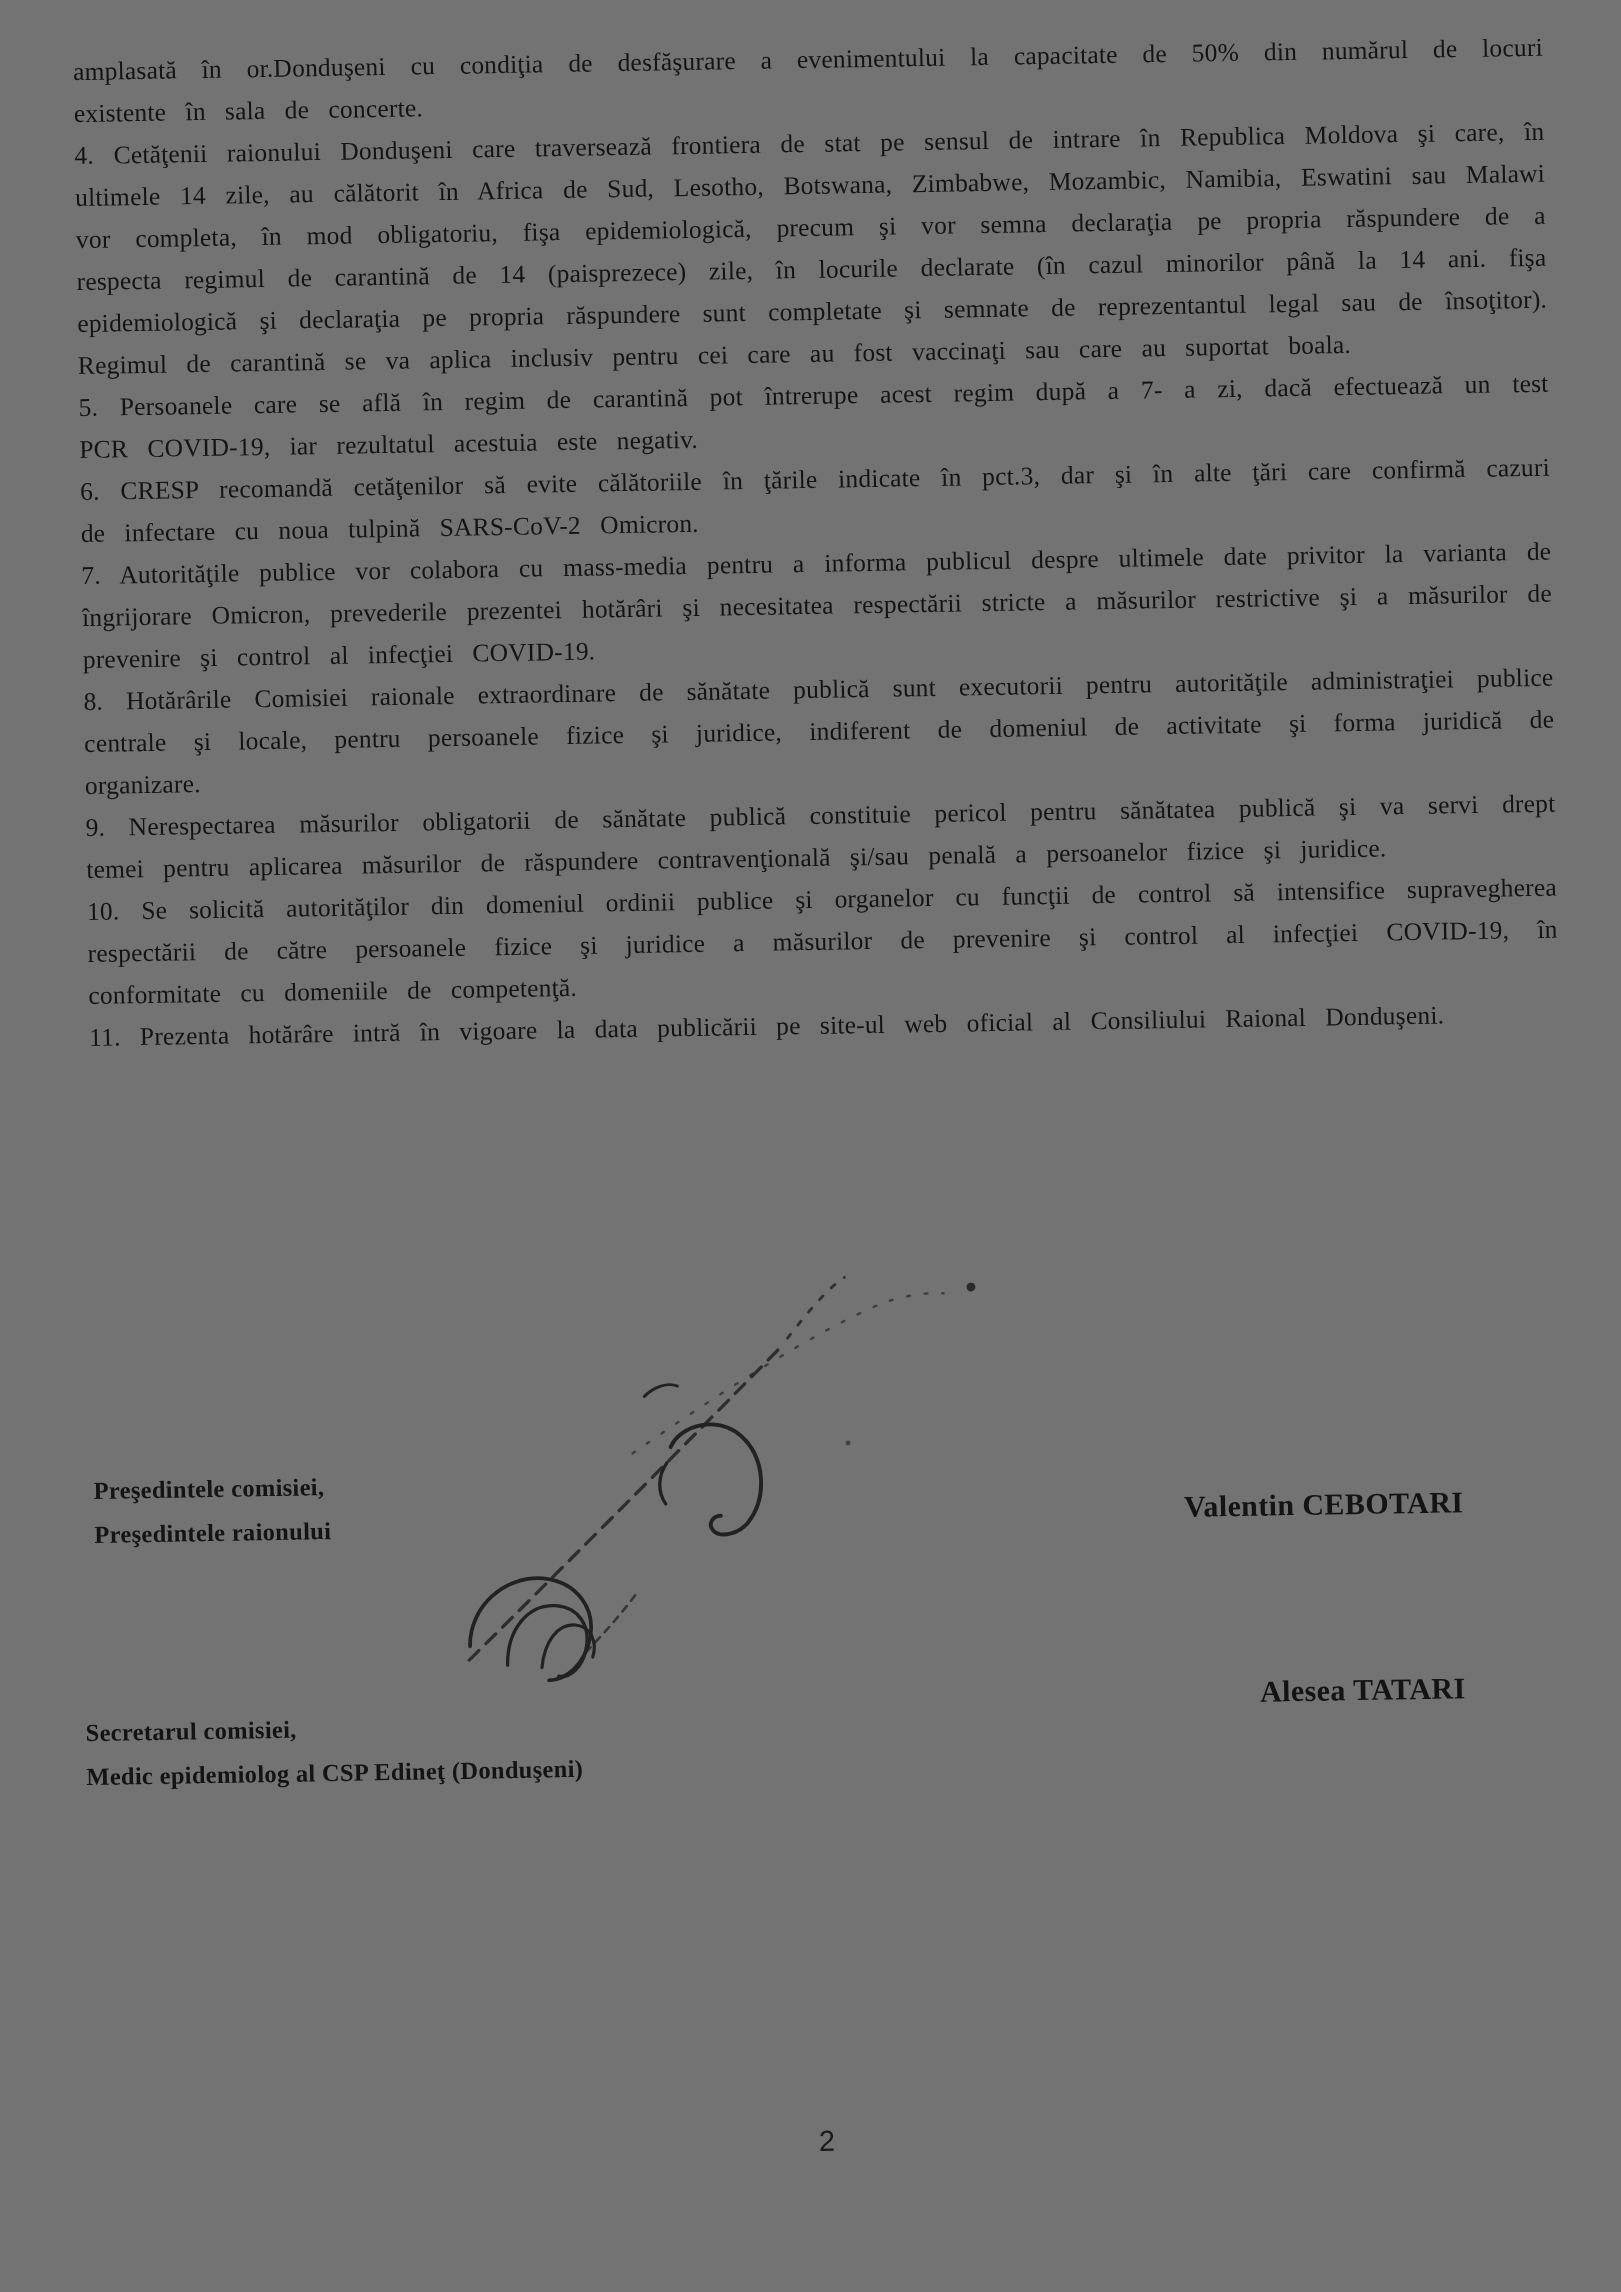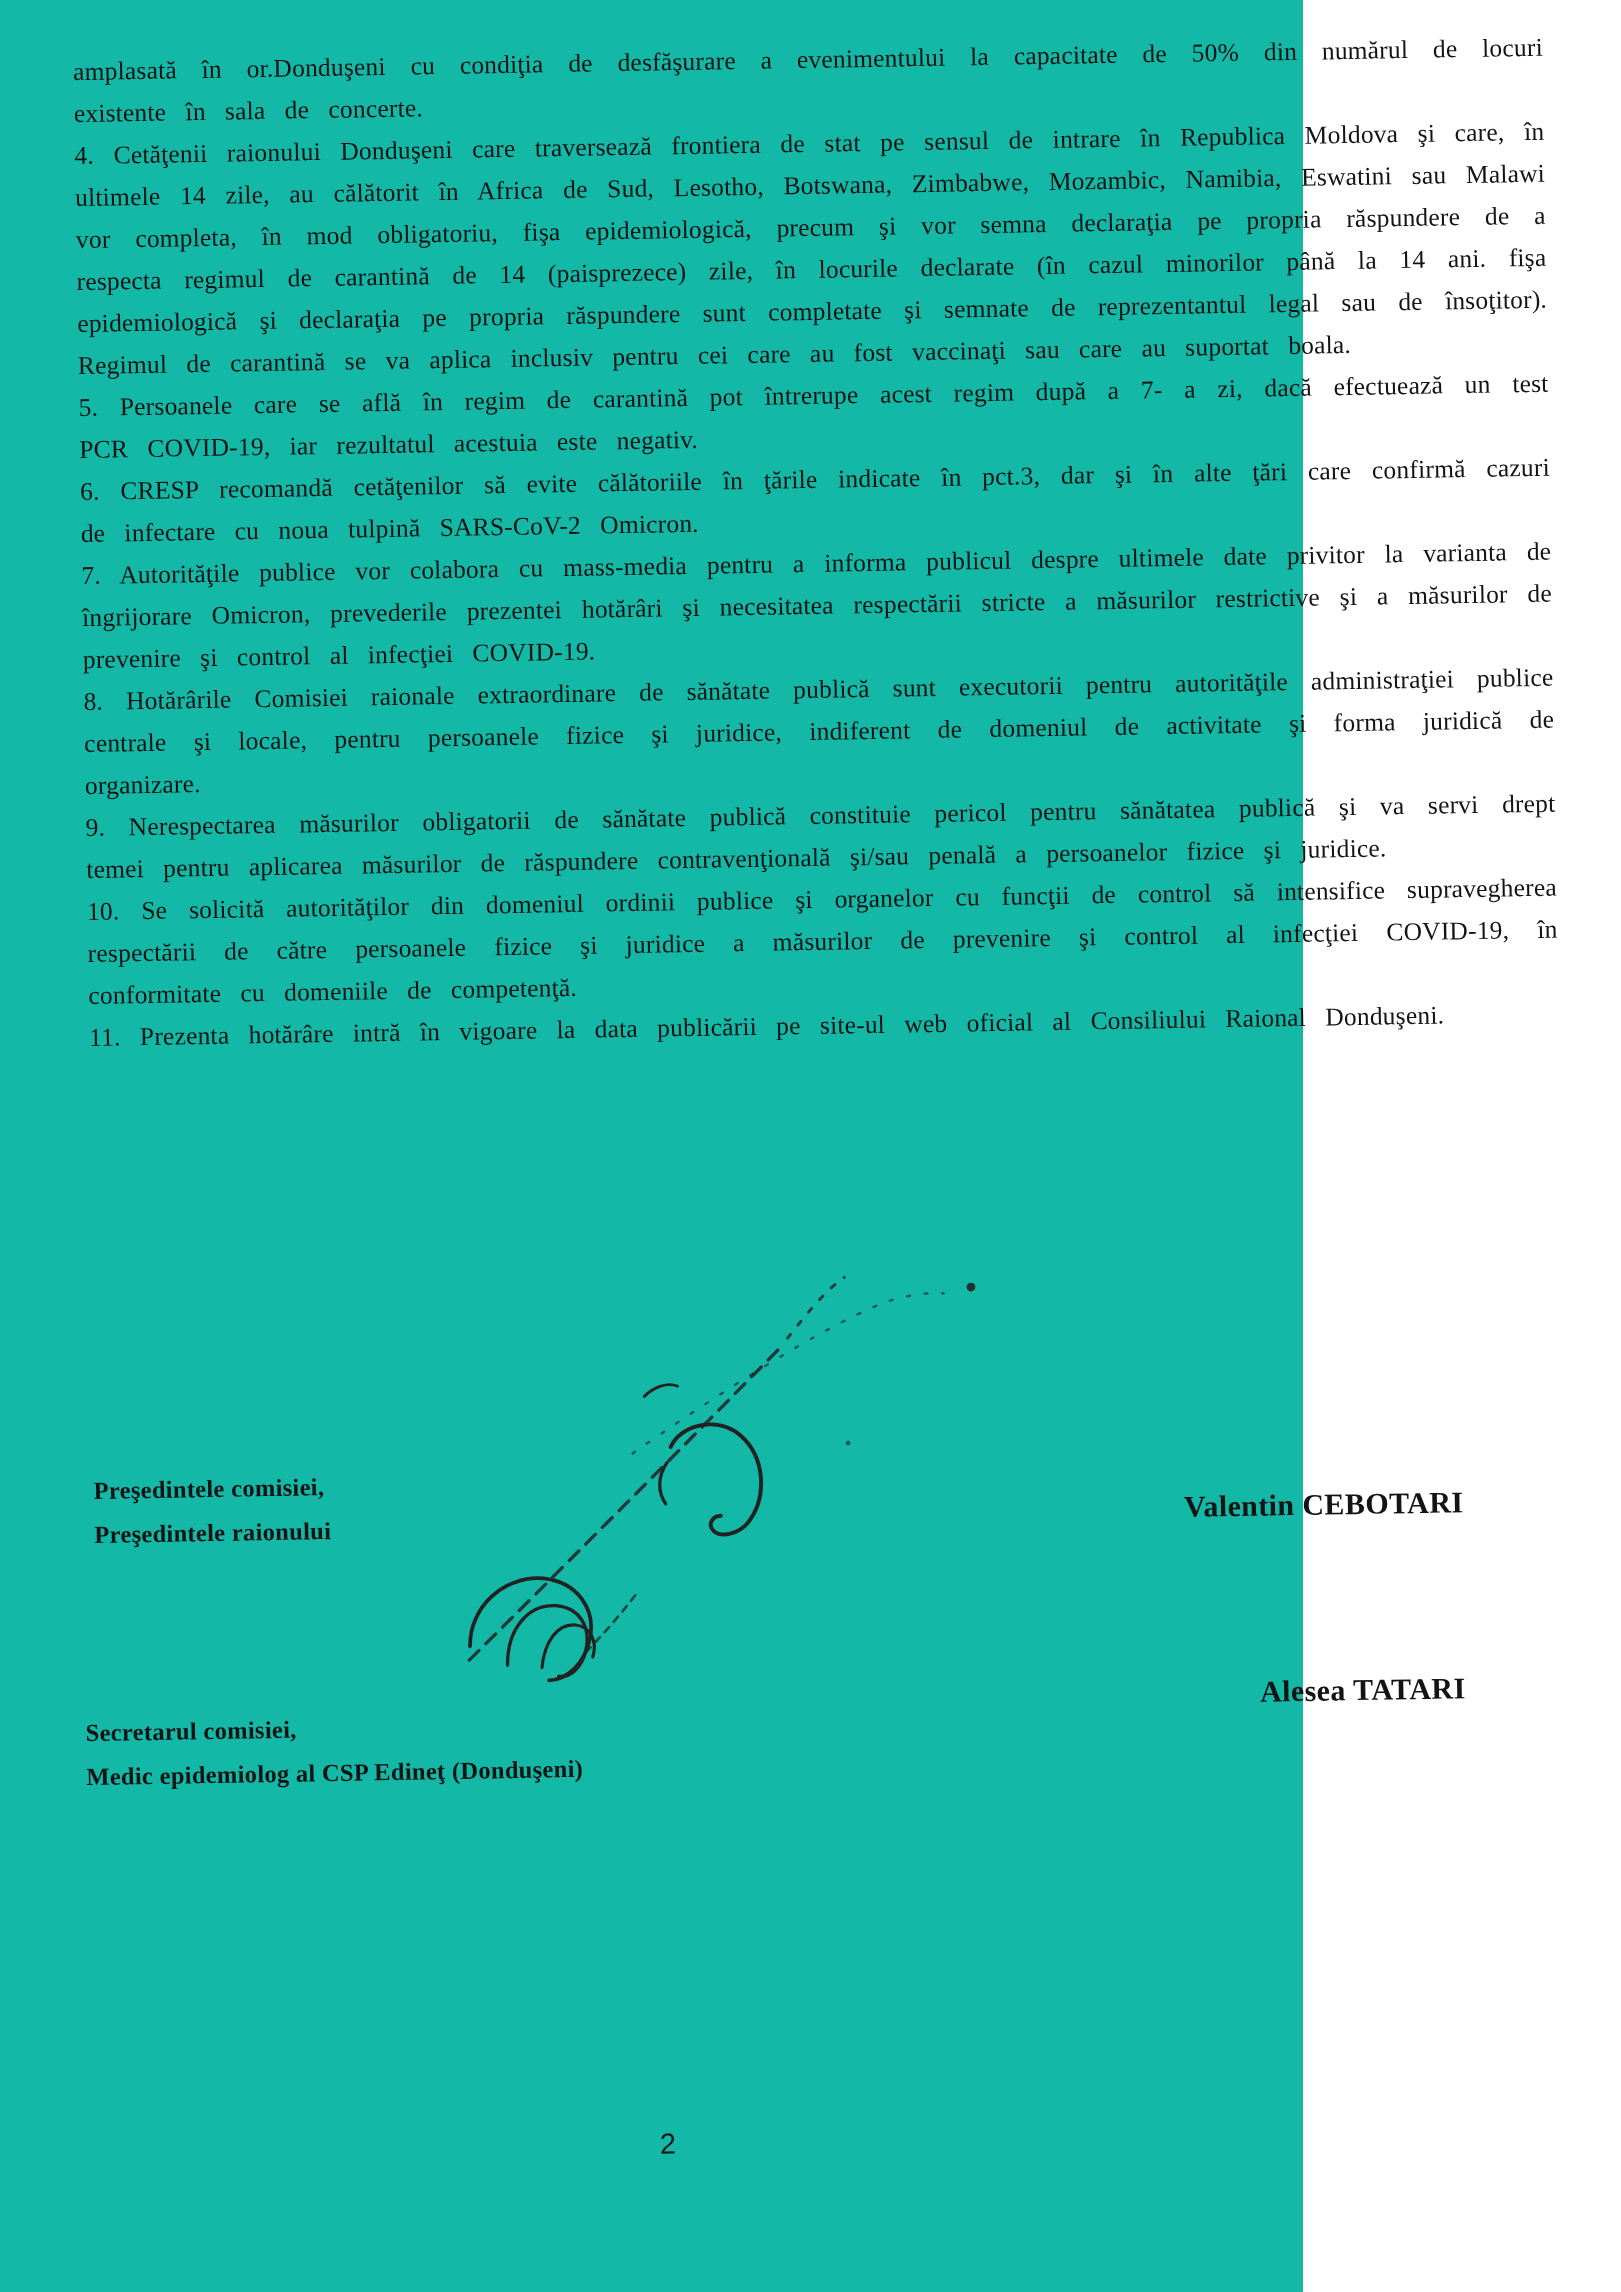--- a/index.html
+++ b/index.html
@@ -6,22 +6,22 @@
   html, body { margin: 0; padding: 0; }
   body {
     width: 1621px; height: 2293px;
     background: #ffffff;
     font-family: "Liberation Serif", serif;
     color: #141414;
     overflow: hidden;
   }
   .page {
     position: relative;
-    width: 1303px; height: 2293px;
-    background: #14b8a6;
+    width: 1621px; height: 2293px;
+    background: #737373;
   }
   
   .tilt {
     position: absolute; inset: 0;
     transform: rotate(-0.95deg);
     transform-origin: 811px 1146px;
   }
   .body-text {
     position: absolute;
     left: 91px; top: 39px; width: 1470px;

